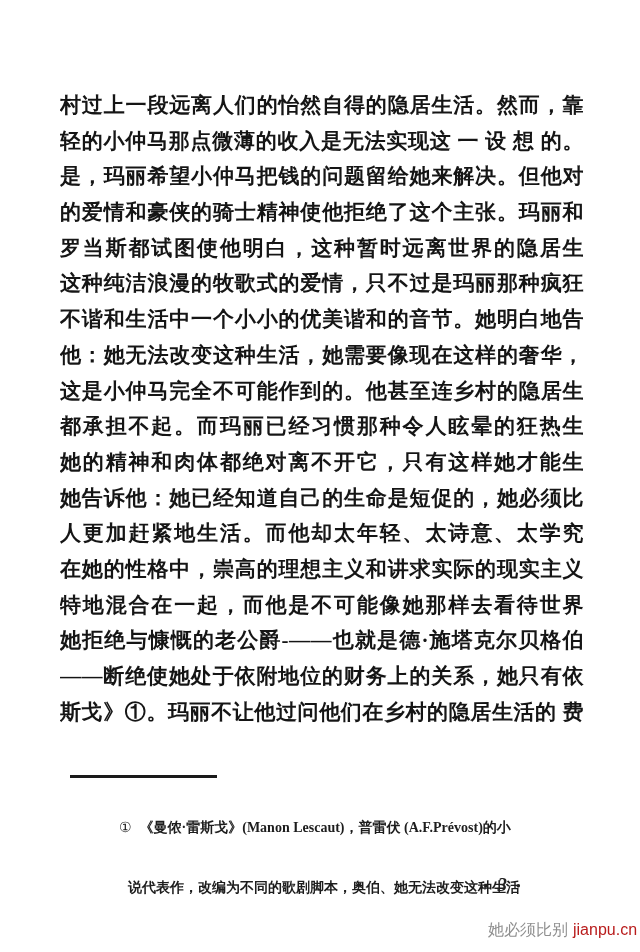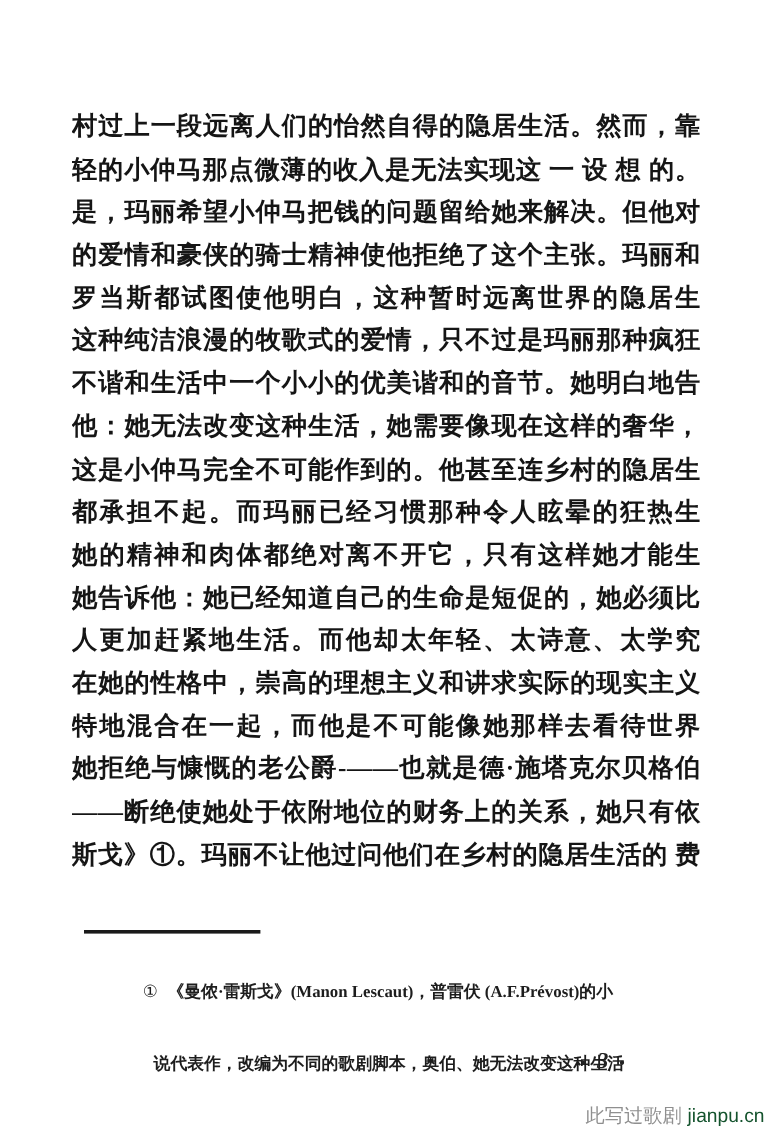--- a/index.html
+++ b/index.html
@@ -86,21 +86,21 @@
     left: 488px;
     top: 920px;
     font-family: "Liberation Sans", "DejaVu Sans", sans-serif;
     font-size: 16px;
     white-space: nowrap;
   }
   .watermark .site-name {
     color: #8f8f8f;
   }
   .watermark .site-url {
-    color: #14532d;
+    color: #b91c1c;
     margin-left: 5px;
   }
 </style>
 </head>
 <body>
 
 <div class="page">
 
   <div class="body-text">
     <div class="body-line">村过上一段远离人们的怡然自得的隐居生活。然而，靠年</div>
@@ -132,16 +132,16 @@
     <div class="fn-line cont">说代表作，改编为不同的歌剧脚本，奥伯、她无法改变这种生活</div>
   </div>
 
   <div class="page-number">
     <span class="dot">•</span>
     <span>3</span>
     <span class="dot">•</span>
   </div>
 
   <div class="watermark">
-    <span class="site-name">此写过歌剧</span><span class="site-url">jianpu.cn</span>
+    <span class="site-name">她必须比别</span><span class="site-url">jianpu.cn</span>
   </div>
 
 </div>
 
 </body></html>

